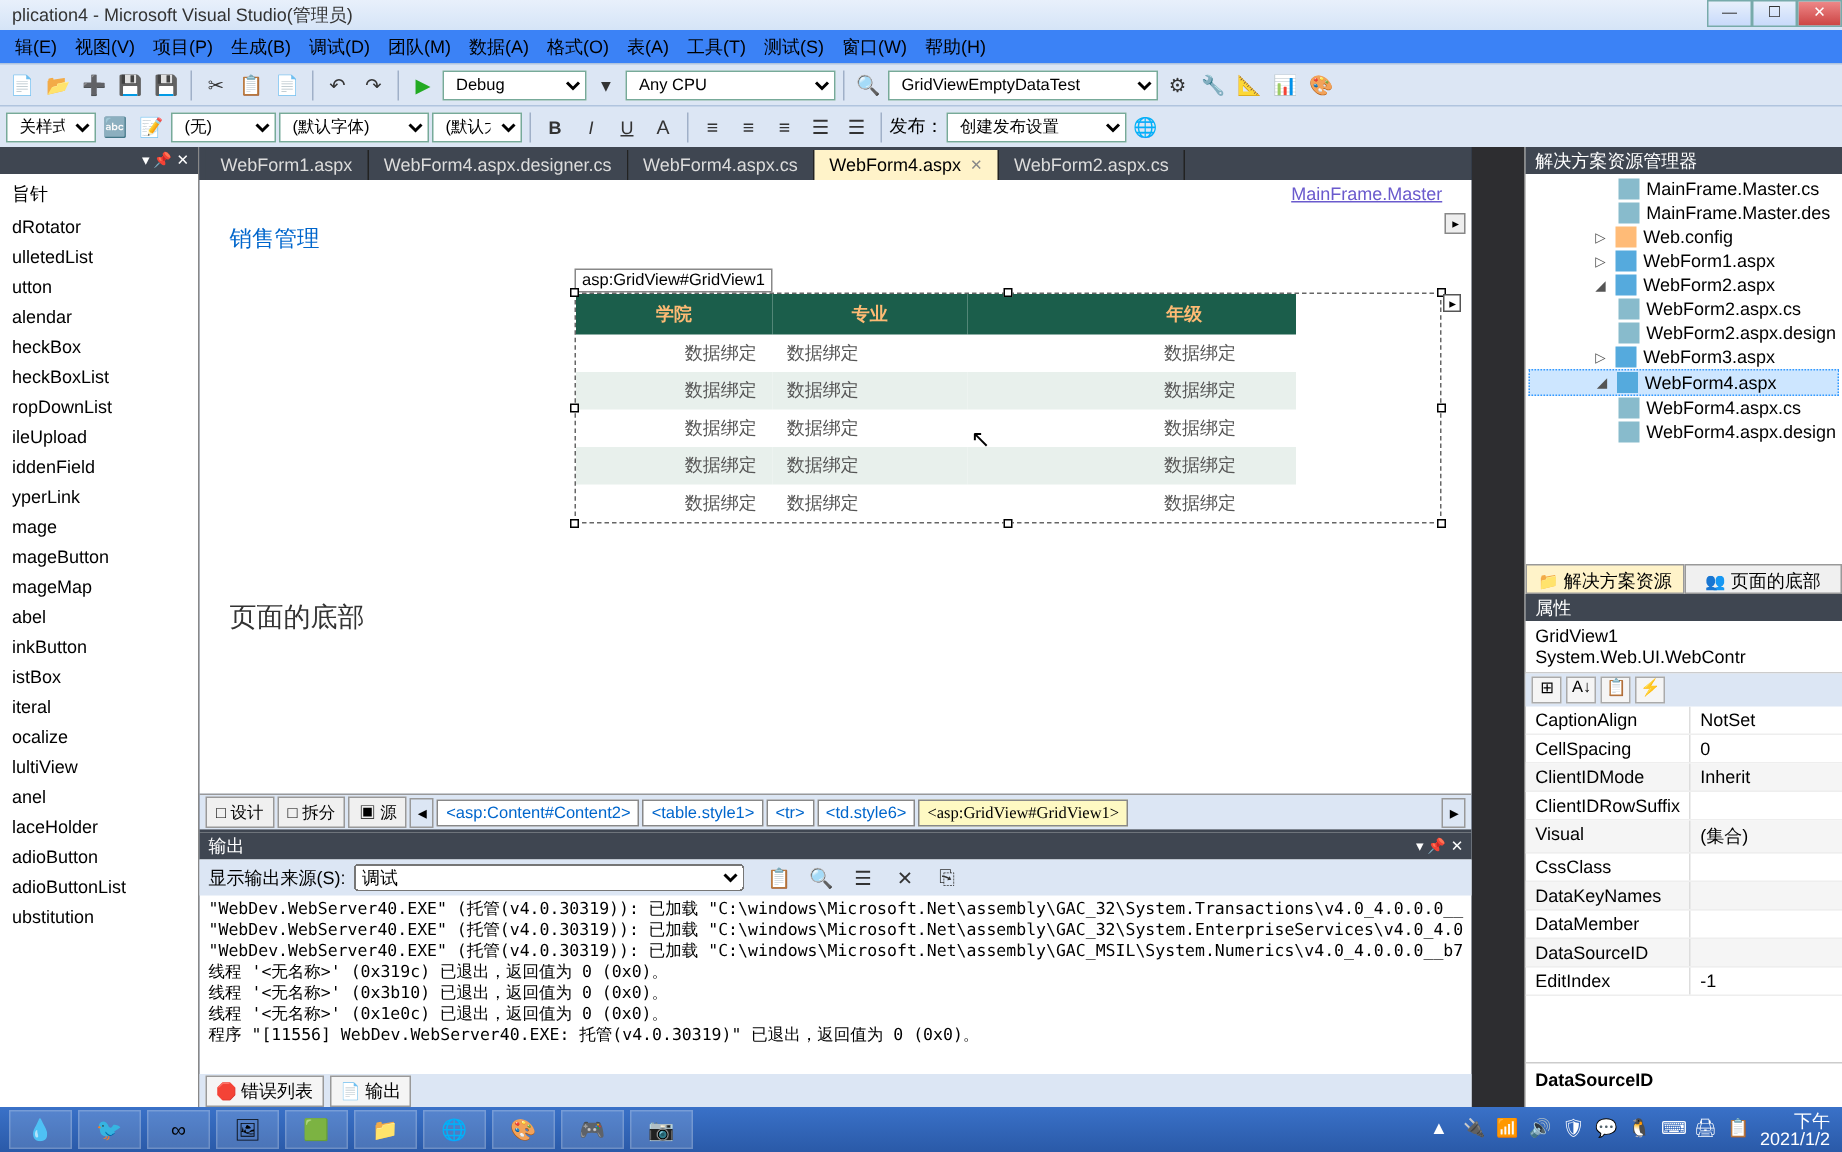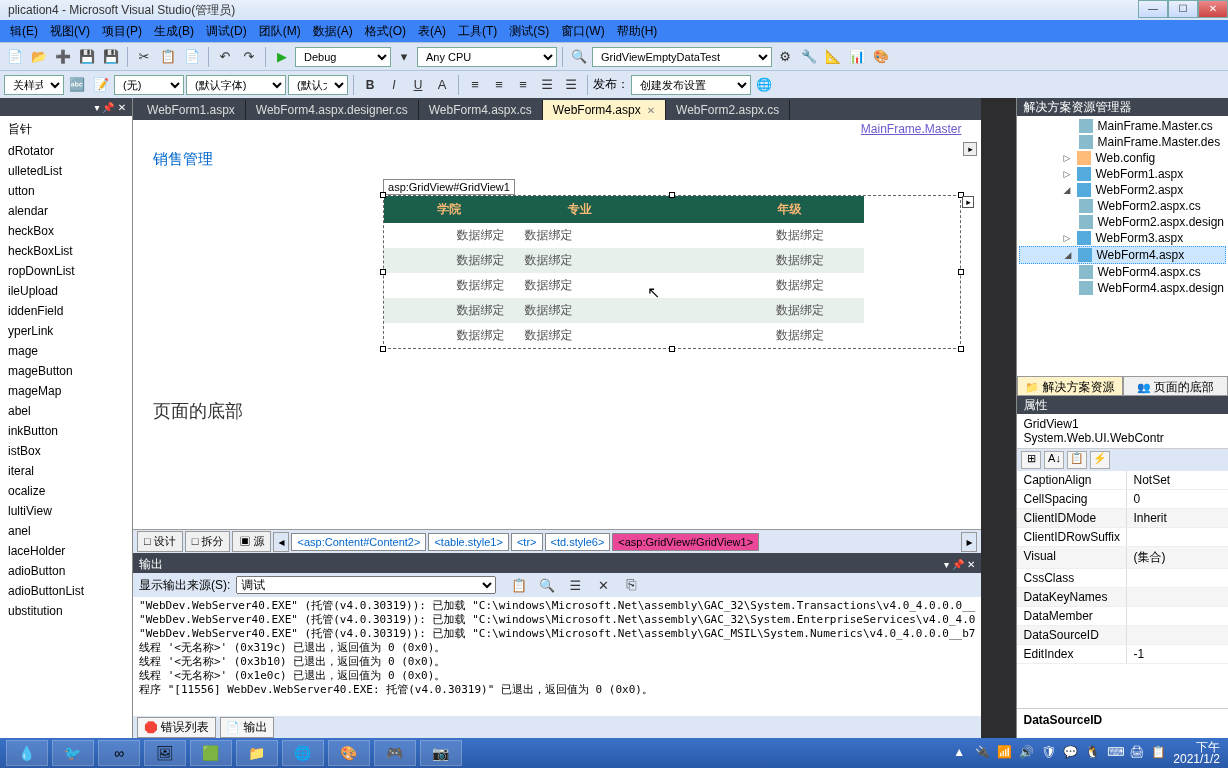--- a/index.html
+++ b/index.html
@@ -56,21 +56,21 @@
 table.gv { width: 480px; border-collapse: collapse; font-size: 13px; }
 table.gv th { background: #1b5e4b; color: #fdba74; padding: 5px 10px; font-weight: bold; }
 table.gv td { padding: 4px 10px; color: #555; }
 table.gv tr.alt td { background: #e8f0ec; }
 
 .page-footer { padding: 10px 0; color: #333; font-size: 18px; }
 
 .designer-tabs { height: 24px; background: #dce6f4; border-top: 1px solid #999; display: flex; align-items: center; padding: 0 4px; gap: 2px; }
 .dt-btn { border: 1px solid #999; padding: 2px 6px; background: #f0f0f0; font-size: 11px; }
 .crumb-item { border: 1px solid #888; padding: 2px 5px; background: #fff; color: #0066cc; font-size: 11px; }
-.crumb-item.active { background: #ec4899; color: #000; }
+.crumb-item.active { background: #fef9c3; color: #000; font-family: Liberation Serif, serif; }
 .dt-scroll { width: 16px; text-align: center; border: 1px solid #999; padding: 2px; }
 
 
 .output { height: 185px; background: #fff; border-top: 2px solid #3f4651; display: flex; flex-direction: column; }
 .out-hdr { background: #3f4651; color: #fff; padding: 2px 6px; display: flex; align-items: center; height: 18px; }
 .out-hdr .pin { margin-left: auto; font-size: 10px; }
 .out-toolbar { background: #dce6f4; padding: 2px 6px; display: flex; align-items: center; gap: 6px; height: 24px; }
 .out-toolbar select { width: 260px; height: 18px; }
 .out-body { flex: 1; overflow: auto; padding: 2px 6px; font-family: Consolas, monospace; font-size: 11px; line-height: 14px; white-space: pre; }
 .out-tabs { background: #dce6f4; padding: 2px 4px; display: flex; gap: 4px; height: 22px; align-items: center; }

